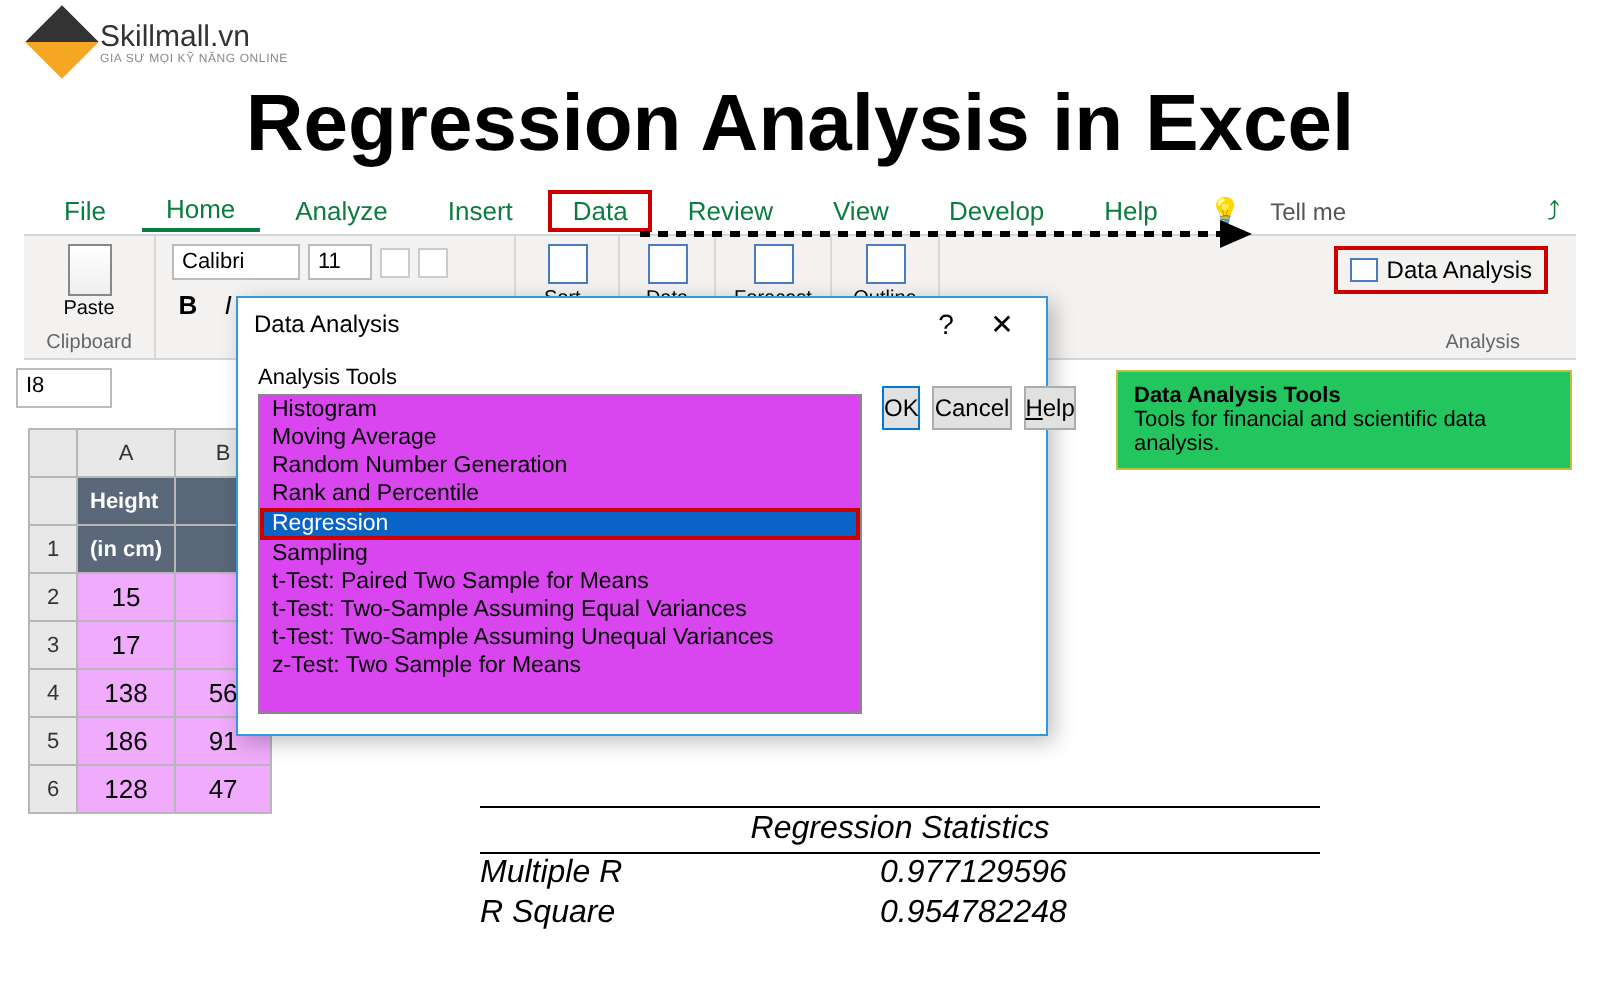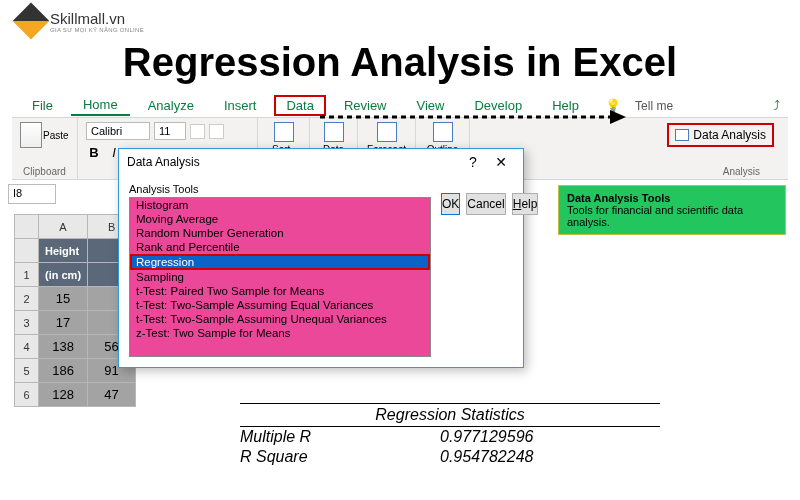--- a/index.html
+++ b/index.html
@@ -17,48 +17,48 @@
 .ribbon-tabs .lightbulb{color:#888;margin-left:8px}
 .ribbon-tabs .share{margin-left:auto;color:#0b7c3f}
 .ribbon{position:absolute;top:118px;left:12px;right:12px;height:62px;background:#f3f2f1;border-bottom:1px solid #d0d7de;display:flex;align-items:stretch}
 .rgroup{border-right:1px solid #d8d8d8;padding:4px 8px 2px;display:flex;flex-direction:column;justify-content:space-between}
 .rgroup .label{font-size:10px;color:#666;text-align:center;margin-top:2px}
 .rgroup .row{display:flex;align-items:center;gap:4px}
 .font-sel,.size-sel{border:1px solid #bbb;background:#fff;font-size:11px;padding:1px 4px;height:18px}
 .font-sel{width:64px}
 .size-sel{width:32px}
 .mini{width:15px;height:15px;border:1px solid #ccc;background:#fff;display:inline-block}
-.paste-btn{display:flex;flex-direction:row;align-items:center;gap:1px;font-size:10px}
+.paste-btn{display:flex;flex-direction:column;align-items:center;gap:1px;font-size:10px}
 .clip-icon{width:22px;height:26px;border:1px solid #888;background:linear-gradient(#fff,#eee);position:relative}
 .rbtn{display:flex;flex-direction:column;align-items:center;font-size:10px;padding:0 6px;cursor:pointer}
 .ricon{width:20px;height:20px;border:1px solid #4a7dbf;background:#fff;margin-bottom:2px}
 .da-btn{position:absolute;top:123px;right:26px;border:2px solid #c00;background:#f3f2f1;padding:3px 6px;font-size:12px;display:flex;align-items:center;gap:4px;cursor:pointer}
 .da-btn .ic{width:14px;height:12px;border:1px solid #4a7dbf;background:#fff}
 .analysis-lbl{position:absolute;top:166px;right:40px;font-size:10px;color:#666}
 .arrow{position:absolute;top:108px;left:320px;width:306px;height:18px;pointer-events:none}
 .tooltip{position:absolute;top:185px;right:14px;width:228px;background:#22c55e;border:1px solid #c0c040;padding:6px 8px;font-size:11px;z-index:3}
 .tooltip b{font-weight:700}
 .namebox{position:absolute;top:184px;left:8px;width:48px;height:20px;border:1px solid #bbb;background:#fff;font-size:11px;padding:2px 4px;z-index:0}
 .sheet{position:absolute;top:214px;left:14px;border-collapse:collapse;font-size:13px;z-index:2}
-.sheet th,.sheet td{border:1px solid #b7b7b7;padding:3px 6px;text-align:center;background:#a3a3a3;min-width:48px;height:24px}
+.sheet th,.sheet td{border:1px solid #b7b7b7;padding:3px 6px;text-align:center;background:#f0abfc;min-width:48px;height:24px}
 .sheet th.colh{background:#e8e8e8;font-weight:400;font-size:11px;color:#333}
 .sheet th.rowh{background:#e8e8e8;font-weight:400;font-size:11px;color:#333;min-width:24px}
 .sheet td.hcell{background:#5a687a;color:#fff;font-weight:700;font-size:11px;text-align:left;padding:3px 6px}
 .rstats{position:absolute;top:403px;left:240px;width:420px;font-style:italic;font-size:16px;z-index:1}
 .rstats .hdr{border-bottom:1px solid #000;border-top:1px solid #000;text-align:center;padding:2px 0}
 .rstats .row{display:flex;padding:1px 0}
 .rstats .row span:first-child{width:200px}
 .dlg{position:absolute;top:148px;left:118px;width:406px;background:#fff;border:1px solid #3399dd;box-shadow:3px 3px 10px rgba(0,0,0,.25);z-index:10;font-size:12px}
 .dlg .bar{background:#fff;height:26px;display:flex;align-items:center;padding:0 8px;border-bottom:none}
 .dlg .bar .t{flex:1}
 .dlg .bar .q,.dlg .bar .x{width:28px;text-align:center;cursor:pointer;font-size:14px}
 .dlg .body{display:flex;padding:8px 10px 10px;gap:10px}
 .dlg .left{flex:1}
 .dlg .grp-lbl{font-size:11px;margin-bottom:2px}
-.listbox{border:1px solid #888;height:160px;overflow:hidden;background:#ec4899}
+.listbox{border:1px solid #888;height:160px;overflow:hidden;background:#d946ef}
 .listbox .item{padding:1px 6px;font-size:11.5px;white-space:nowrap;cursor:pointer}
 .listbox .item.sel{background:#0a64c8;color:#fff;border:2px solid #c00;padding:0 4px}
 .dlg .btns{display:flex;flex-direction:row;gap:6px;width:72px;padding-top:10px}
 .dlg .btns button{height:22px;font-size:12px;background:#e1e1e1;border:1px solid #adadad;cursor:pointer}
 .dlg .btns button.ok{border:1px solid #0078d7}
 </style>
 </head>
 <body>
 
 <div class="logo">

